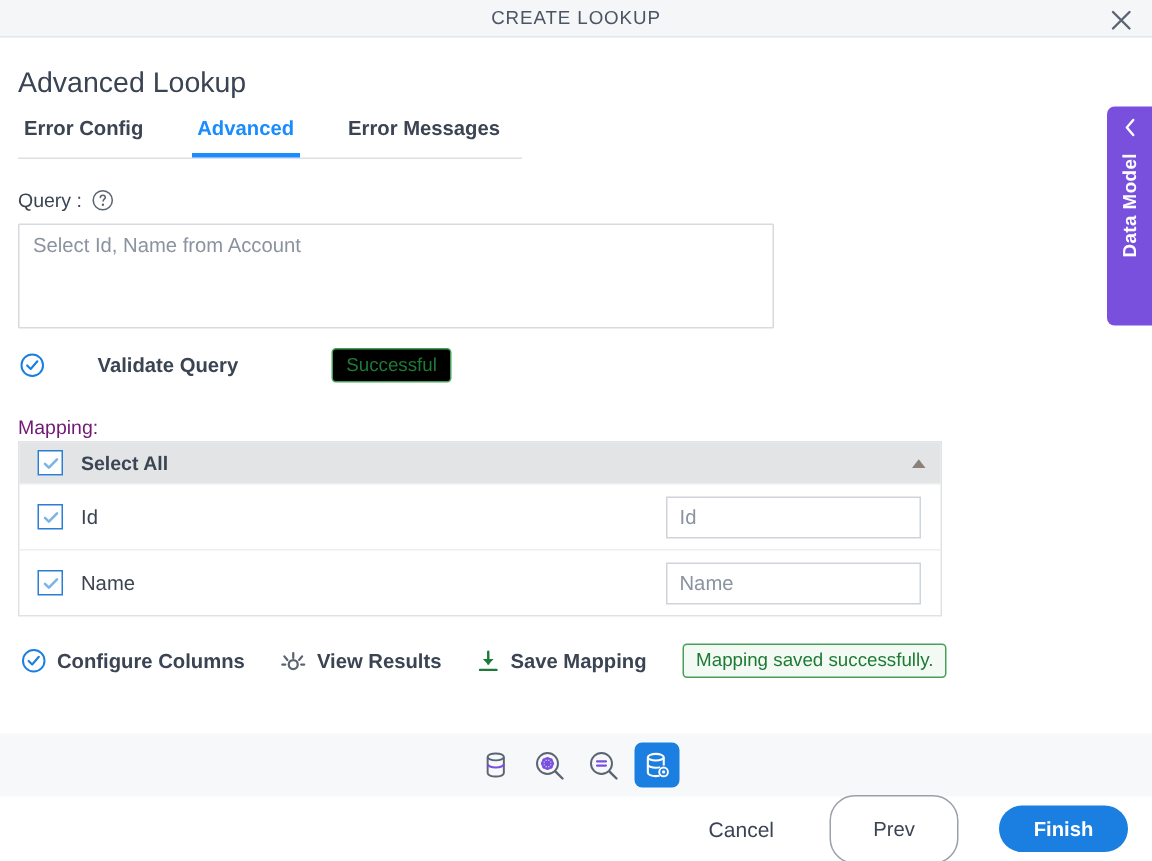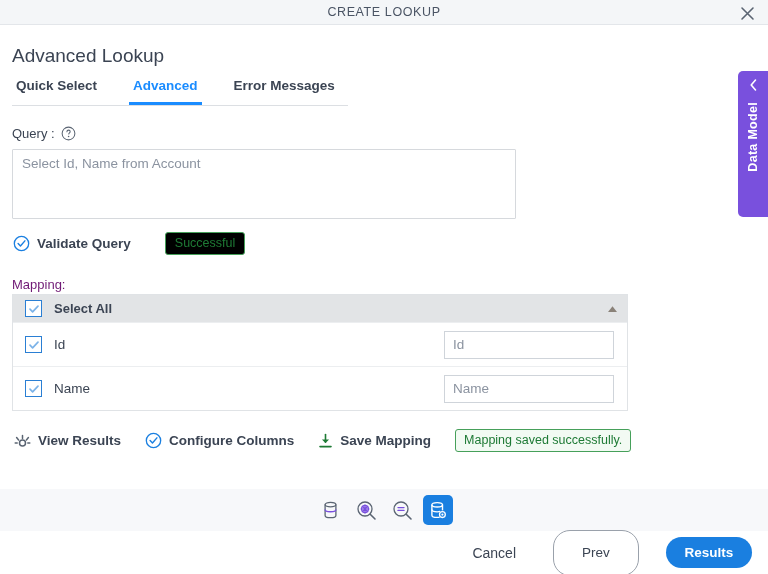--- a/index.html
+++ b/index.html
@@ -78,21 +78,21 @@
     border: none; outline: none; resize: none;
     padding: 6px 9px;
     font-family: "Liberation Sans", sans-serif;
     font-size: 13.5px; color: #3b4453; background: transparent;
   }
   .query-box textarea::placeholder { color: #8b93a0; }
 
   
   .validate-row {
     position: absolute; left: 13px; top: 232px;
-    display: flex; align-items: center;
+    display: flex; align-items: center; gap: 28px;
   }
   .icon-circle-check { width: 17px; height: 17px; display:block; }
   .validate-label {
     font-size: 13.5px; font-weight: bold; color: #3b4453;
     margin-left: 7px; cursor: pointer;
   }
   .badge-success {
     margin-left: 34px;
     border: 1px solid #46a05a;
     color: #1e7a35;
@@ -261,21 +261,21 @@
     <div class="close-btn">
       <svg width="15" height="15" viewBox="0 0 15 15" aria-hidden="true">
         <path d="M2 2 L13 13 M13 2 L2 13" stroke="#5a6472" stroke-width="1.6" fill="none" stroke-linecap="round"></path>
       </svg>
     </div>
   </div>
 
   <div class="page-title">Advanced Lookup</div>
 
   <div class="tabs">
-    <div class="tab">Quick Select</div>
+    <div class="tab">Error Config</div>
     <div class="tab active">Advanced</div>
     <div class="tab">Error Messages</div>
   </div>
 
   <div class="query-label-row">
     <span class="query-label">Query :</span>
     <span style="display:flex;">
       <svg class="help-icon" viewBox="0 0 16 16" aria-hidden="true">
         <circle cx="8" cy="8" r="6.8" fill="none" stroke="#5a6472" stroke-width="1.1"></circle>
         <path d="M6.3 6.1c0-1 .8-1.7 1.8-1.7s1.7.7 1.7 1.6c0 1.2-1.5 1.3-1.5 2.5" fill="none" stroke="#5a6472" stroke-width="1.1" stroke-linecap="round"></path>
@@ -336,36 +336,36 @@
       <span class="map-row-label">Name</span>
       <input class="map-row-input" type="text" placeholder="Name" style="">
     </div>
 
   </div>
 
   <div class="action-row">
 
     <div class="action-item">
       <span style="display:flex;">
+        <svg width="17" height="17" viewBox="0 0 18 18" aria-hidden="true">
+          <circle cx="9" cy="9" r="7.6" fill="none" stroke="#1a7fe0" stroke-width="1.4"></circle>
+          <path d="M5.4 9.1 L7.9 11.6 L12.6 6.2" fill="none" stroke="#1a7fe0" stroke-width="1.5" stroke-linecap="round" stroke-linejoin="round"></path>
+        </svg>
+      </span>
+      <span class="label">Configure Columns</span>
+    </div>
+
+    <div class="action-item">
+      <span style="display:flex;">
         <svg width="17" height="17" viewBox="0 0 17 17" aria-hidden="true">
           <circle cx="8.5" cy="11" r="3" fill="none" stroke="#5a6472" stroke-width="1.5"></circle>
           <path d="M8.5 6.6 L8.5 3.4 M4.6 8 L2.6 5.6 M12.4 8 L14.4 5.6 M3.2 11 L1.2 11 M13.8 11 L15.8 11" stroke="#5a6472" stroke-width="1.5" stroke-linecap="round" fill="none"></path>
         </svg>
       </span>
       <span class="label">View Results</span>
-    </div>
-
-    <div class="action-item">
-      <span style="display:flex;">
-        <svg width="17" height="17" viewBox="0 0 18 18" aria-hidden="true">
-          <circle cx="9" cy="9" r="7.6" fill="none" stroke="#1a7fe0" stroke-width="1.4"></circle>
-          <path d="M5.4 9.1 L7.9 11.6 L12.6 6.2" fill="none" stroke="#1a7fe0" stroke-width="1.5" stroke-linecap="round" stroke-linejoin="round"></path>
-        </svg>
-      </span>
-      <span class="label">Configure Columns</span>
     </div>
 
     <div class="action-item">
       <span style="display:flex;">
         <svg width="15" height="16" viewBox="0 0 15 16" aria-hidden="true">
           <path d="M7.5 1.5 L7.5 9.3" stroke="#1e7a35" stroke-width="1.6" stroke-linecap="round"></path>
           <path d="M3.9 6.4 L7.5 10.1 L11.1 6.4 Z" fill="#1e7a35"></path>
           <path d="M2 13.6 L13 13.6" stroke="#1e7a35" stroke-width="1.6" stroke-linecap="round"></path>
         </svg>
       </span>
@@ -411,21 +411,21 @@
         <circle cx="14.4" cy="14.6" r="2.9" fill="none" stroke="#ffffff" stroke-width="1.3"></circle>
         <circle cx="14.4" cy="14.6" r="1.1" fill="#ffffff"></circle>
       </svg>
     </div>
 
   </div>
 
   <div class="footer">
     <button class="btn-link">Cancel</button>
     <button class="btn-outline">Prev</button>
-    <button class="btn-primary">Results</button>
+    <button class="btn-primary">Finish</button>
   </div>
 
   <div class="side-tab">
     <span style="display:flex;">
       <svg class="side-tab-chevron" width="11" height="14" viewBox="0 0 11 14" aria-hidden="true">
         <path d="M7.5 2 L3.2 7 L7.5 12" fill="none" stroke="#ffffff" stroke-width="1.6" stroke-linecap="round" stroke-linejoin="round"></path>
       </svg>
     </span>
     <span class="side-tab-text">Data Model</span>
   </div>

